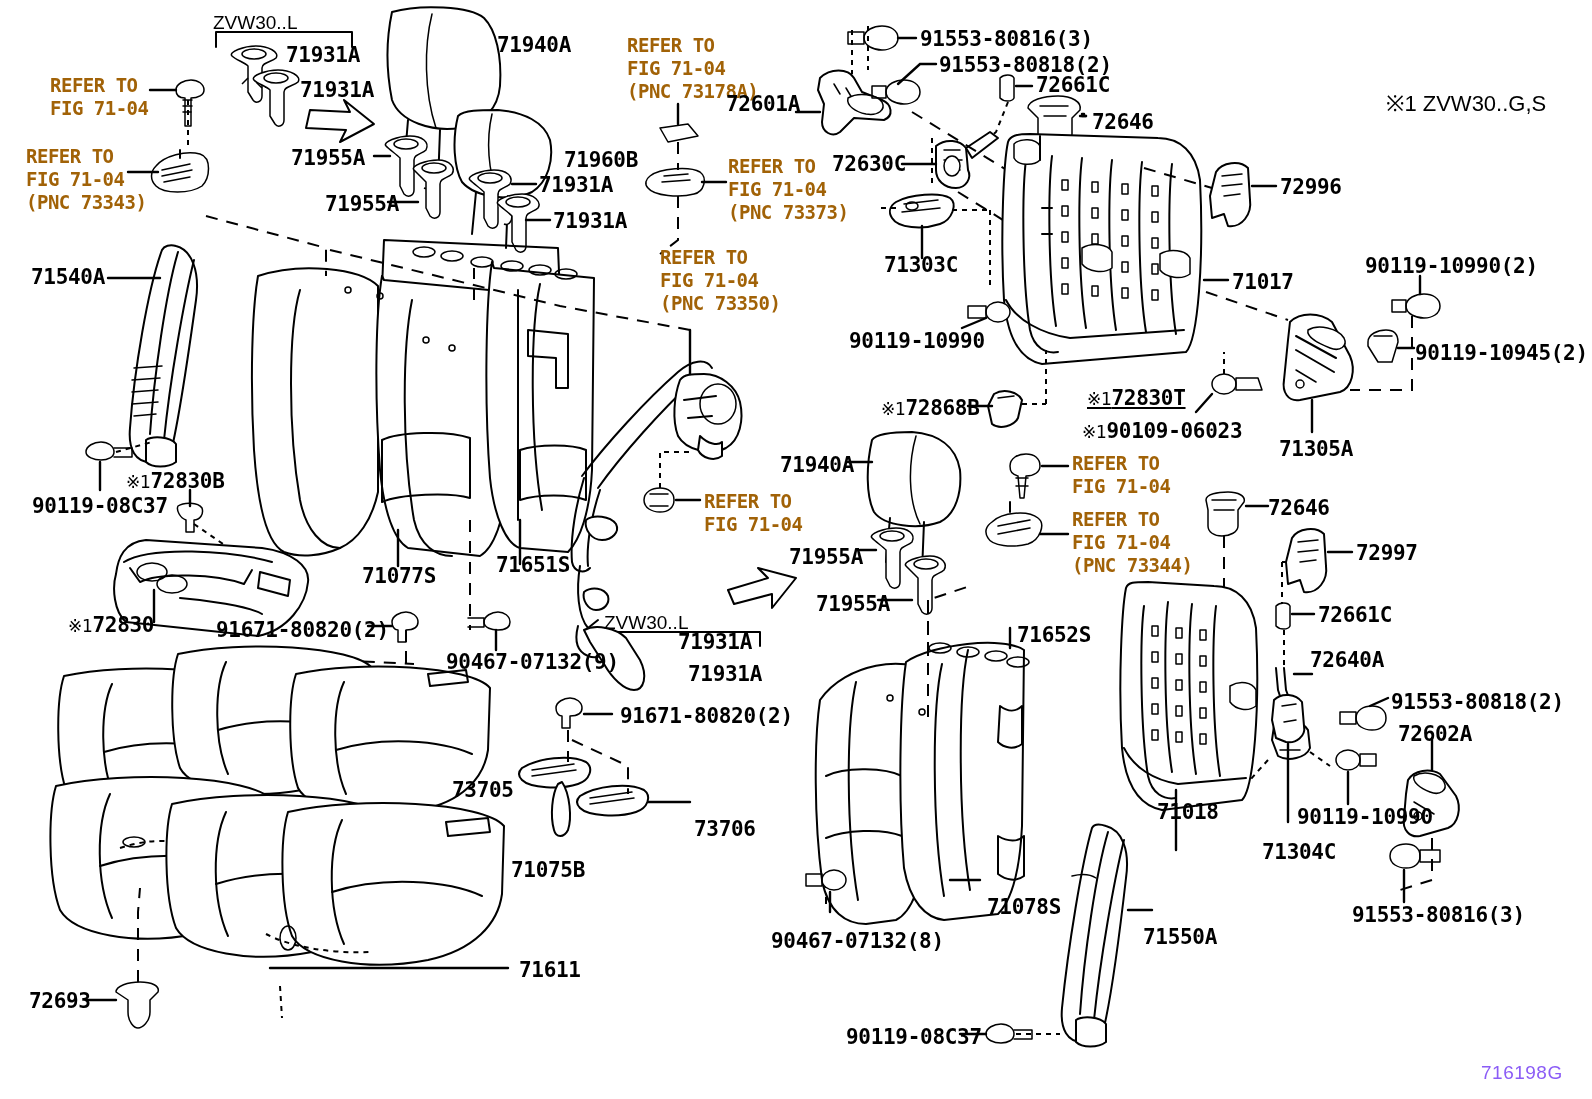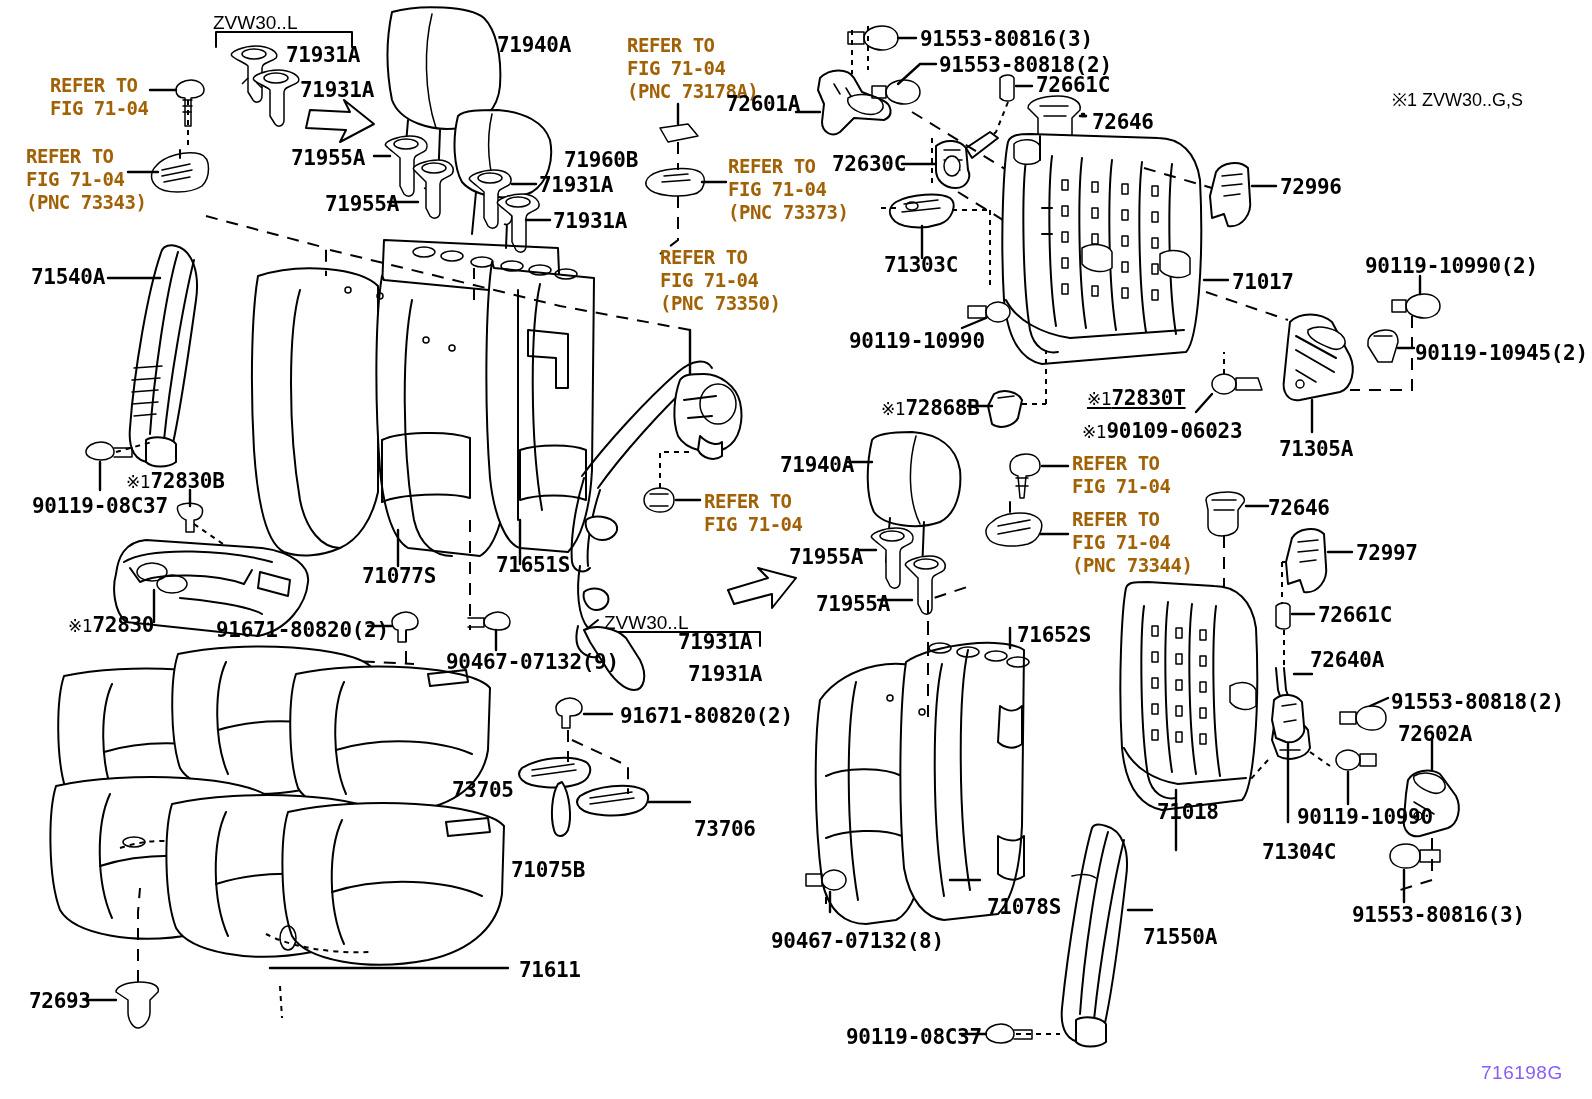--- a/index.html
+++ b/index.html
@@ -46,24 +46,23 @@
     font-family: "Liberation Sans", sans-serif;
     font-size: 19px;
     font-weight: normal;
     color: #000;
     white-space: pre;
     letter-spacing: 0px;
   }
   .note {
     position: absolute;
     font-family: "Liberation Sans", sans-serif;
-    font-size: 18px;
+    font-size: 22px;
     color: #000;
     white-space: pre;
-    margin-left: 6px;
   }
   .figid {
     position: absolute;
     font-family: "Liberation Sans", sans-serif;
     font-size: 19px;
     color: #8b5cf6;
     white-space: pre;
     letter-spacing: 0.5px;
   }
   .star {

